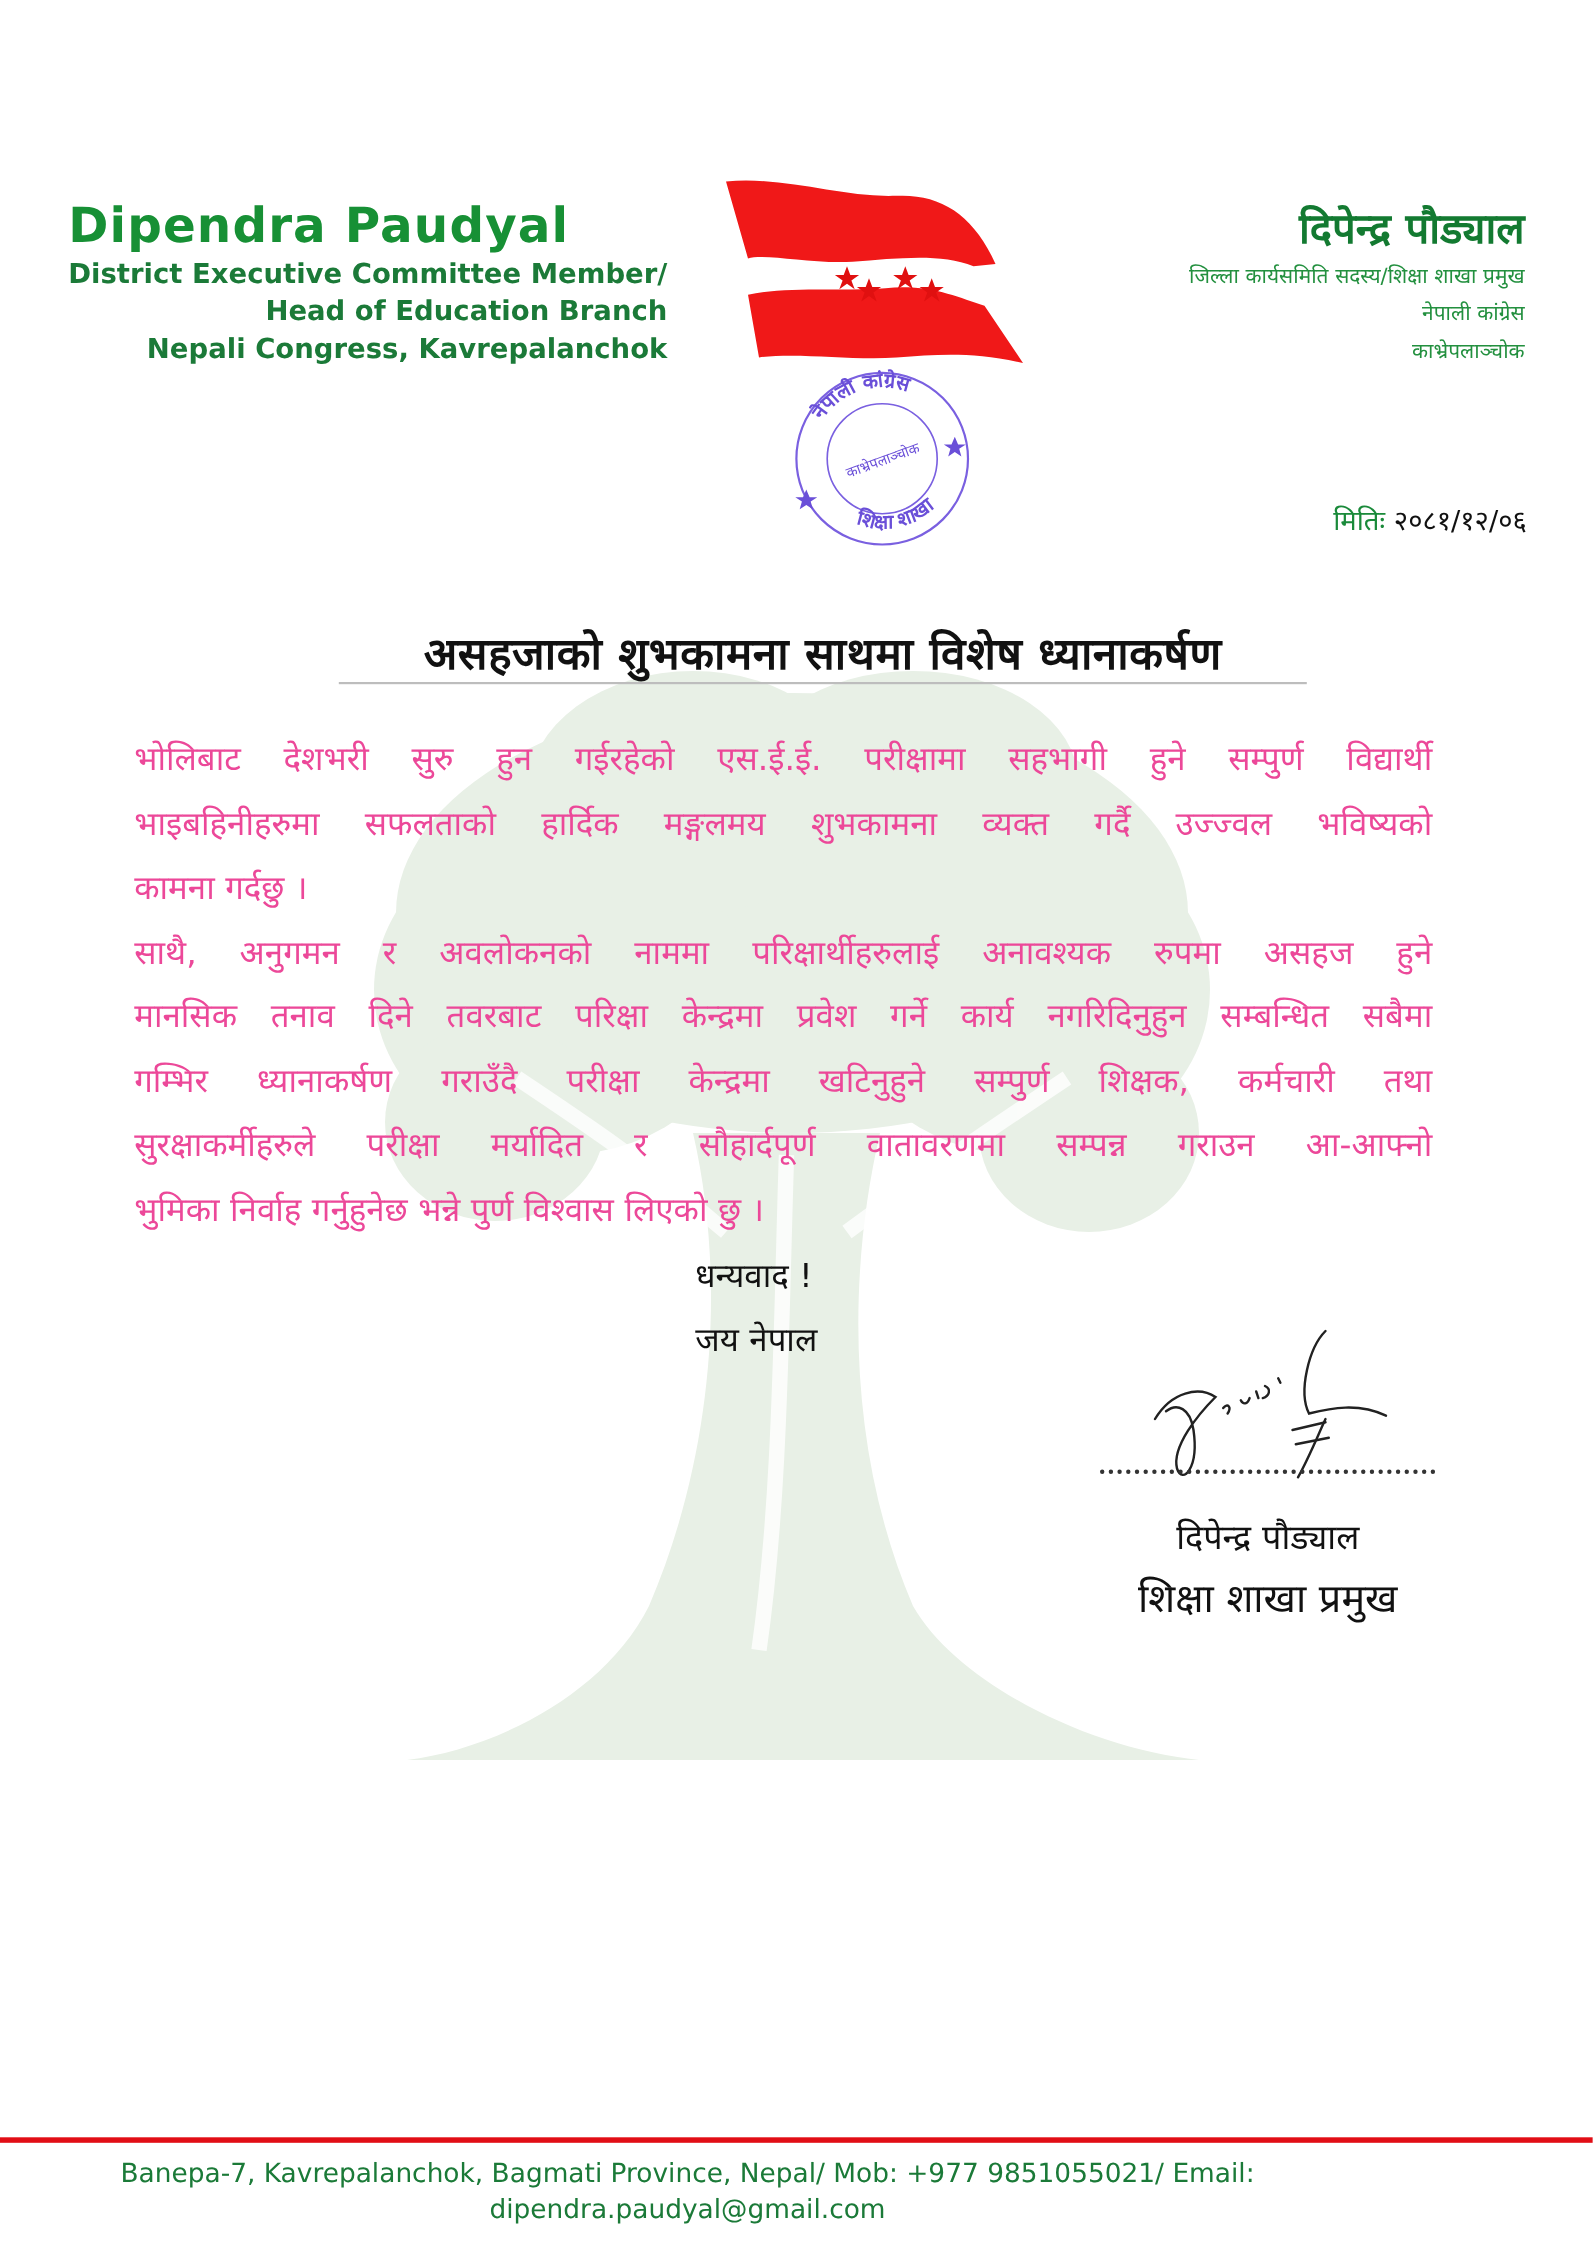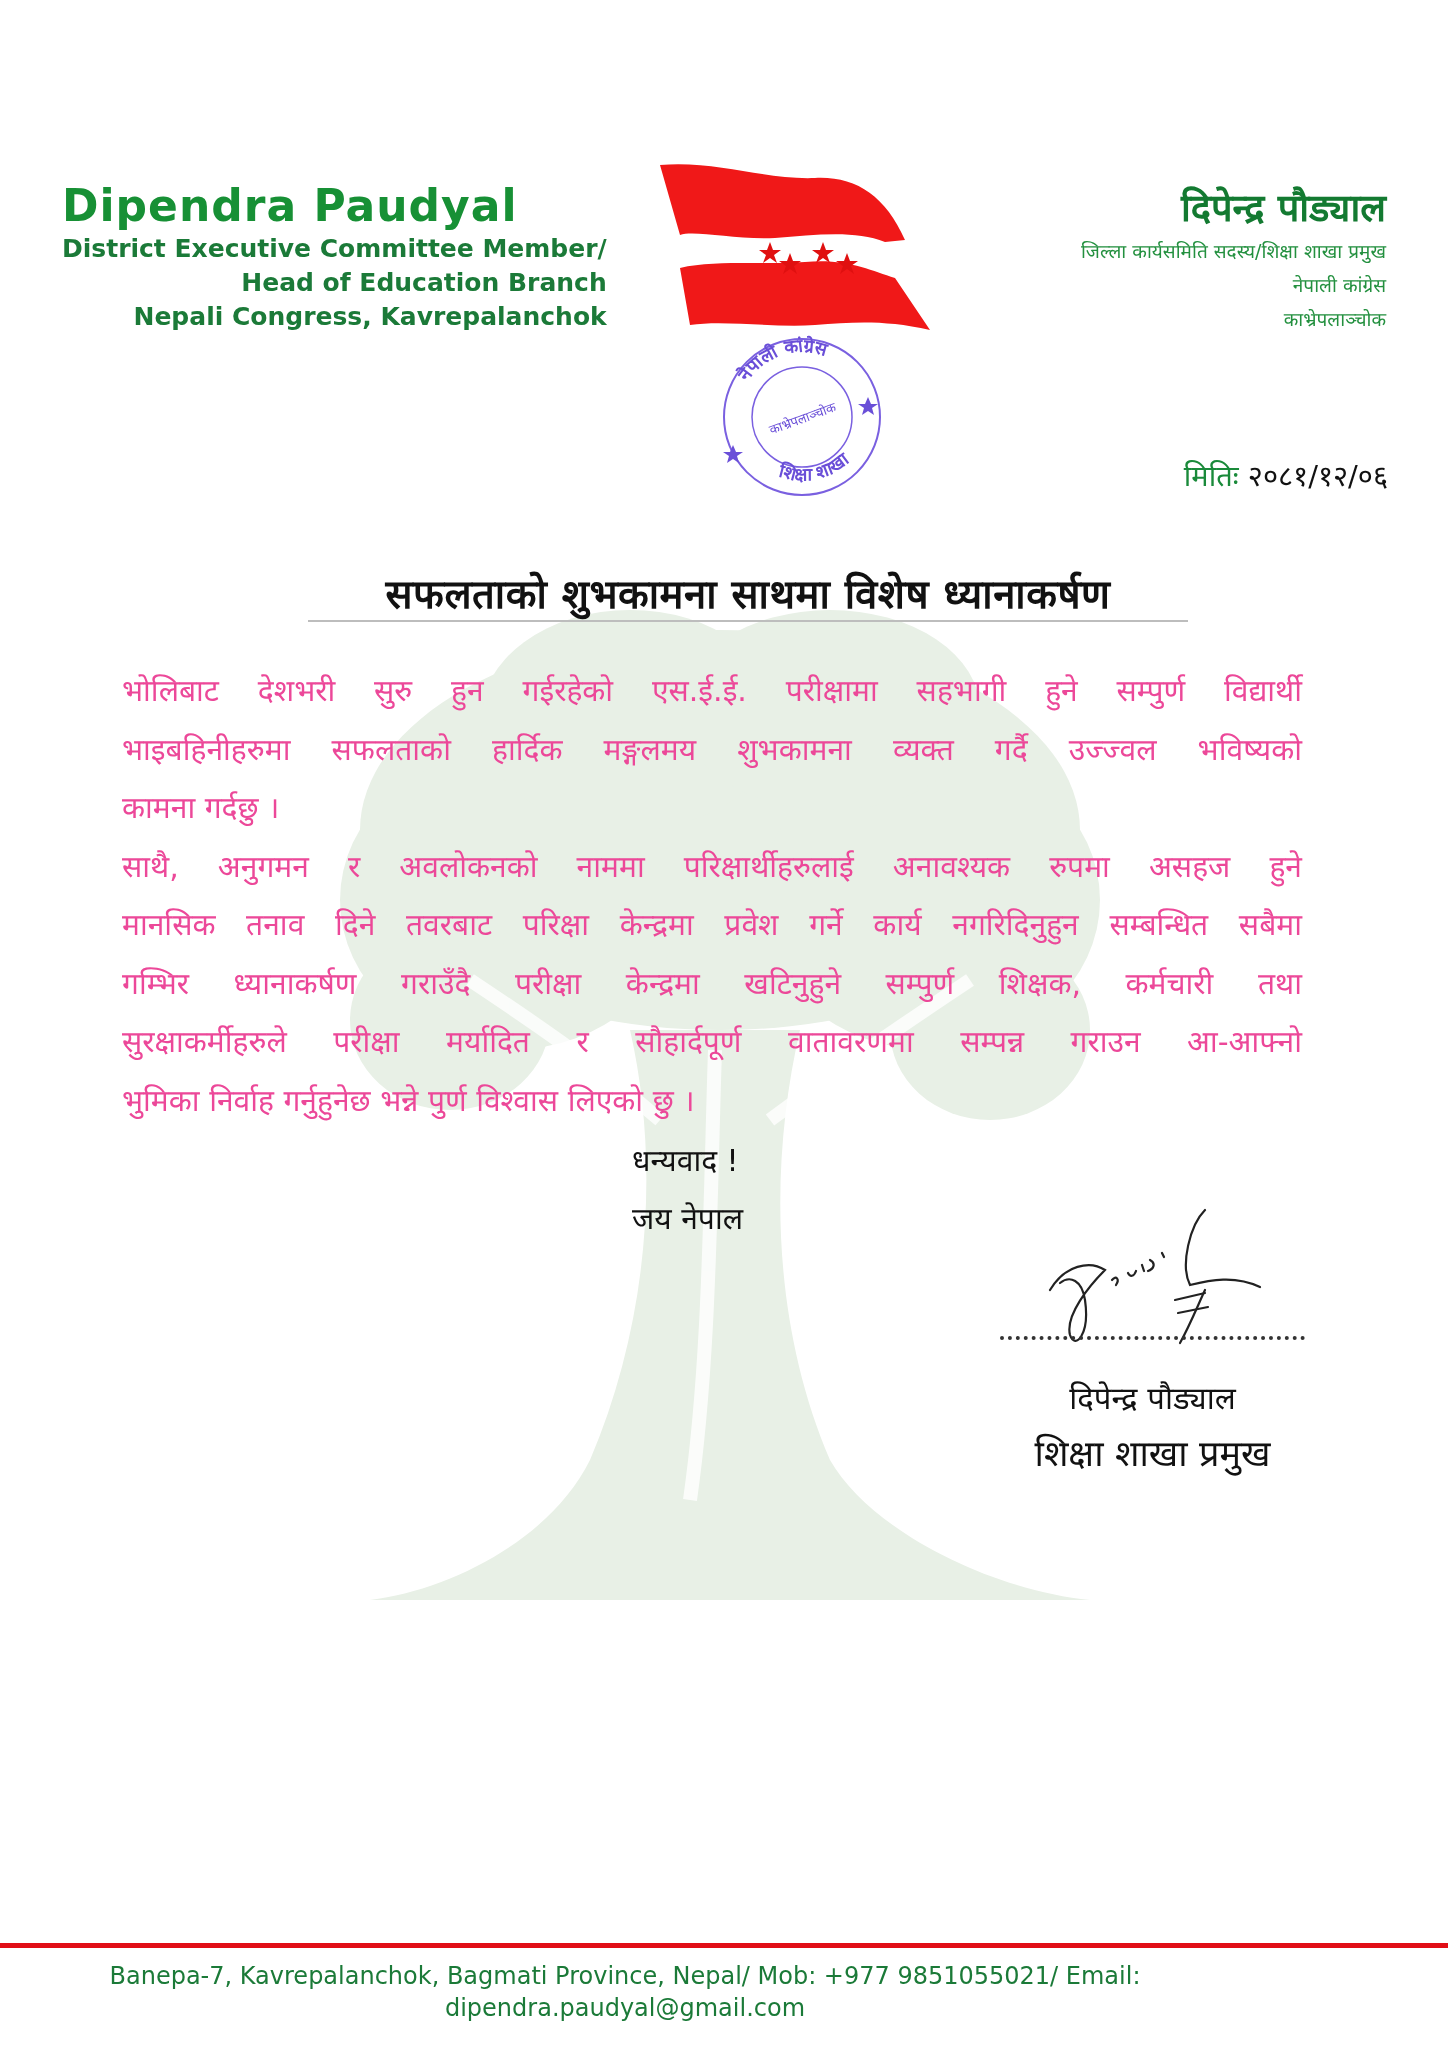--- a/index.html
+++ b/index.html
@@ -19,21 +19,21 @@
     
     .hdr-right { position: absolute; right: 62px; top: 182px; text-align: right; color: #1b8a3a; z-index: 2; }
     .hdr-right .name { font-size: 38px; font-weight: bold; line-height: 52px; color: #137a31; }
     .hdr-right .line { font-size: 19px; line-height: 34px; color: #23903f; }
 
     
     .flag { position: absolute; left: 655px; top: 160px; width: 280px; height: 180px; z-index: 2; }
     .seal { position: absolute; left: 715px; top: 335px; width: 175px; height: 165px; z-index: 2; }
 
     
-    .date { position: absolute; right: 60px; top: 455px; font-size: 29px; z-index: 2; }
+    .date { position: absolute; right: 60px; top: 455px; font-size: 25px; z-index: 2; }
     .date .lbl { color: #1a8a3a; }
     .date .val { color: #111; }
 
     
     .title { position: absolute; left: 308px; top: 565px; width: 880px; text-align: center; font-size: 40px; font-weight: bold; color: #111; z-index: 2; letter-spacing: 0.5px; }
     .title-rule { position: absolute; left: 308px; top: 620px; width: 880px; height: 2px; background: #bdbdbd; z-index: 2; }
 
     
     .body { position: absolute; left: 122px; top: 662px; width: 1180px; font-size: 30px; line-height: 58.5px; color: #ec4899; z-index: 2; }
     .body p { text-align: justify; text-align-last: left; }
@@ -118,21 +118,21 @@
     <div class="line">जिल्ला कार्यसमिति सदस्य/शिक्षा शाखा प्रमुख</div>
     <div class="line">नेपाली कांग्रेस</div>
     <div class="line">काभ्रेपलाञ्चोक</div>
   </div>
 
   <div class="date">
     <span class="lbl">मितिः</span>
     <span class="val">२०८१/१२/०६</span>
   </div>
 
-  <div class="title">सफलताको शुभकामना साथमा विशेष ध्यानाकर्षण</div>
+  <div class="title">असहजाको शुभकामना साथमा विशेष ध्यानाकर्षण</div>
   <div class="title-rule"></div>
 
   <div class="body">
     <p>
       <span class="ln">भोलिबाट देशभरी सुरु हुन गईरहेको एस.ई.ई. परीक्षामा सहभागी हुने सम्पुर्ण विद्यार्थी</span>
       <span class="ln">भाइबहिनीहरुमा सफलताको हार्दिक मङ्गलमय शुभकामना व्यक्त गर्दै उज्ज्वल भविष्यको</span>
       <span class="ln last">कामना गर्दछु ।</span>
     </p>
     <p>
       <span class="ln">साथै, अनुगमन र अवलोकनको नाममा परिक्षार्थीहरुलाई अनावश्यक रुपमा असहज हुने</span>

